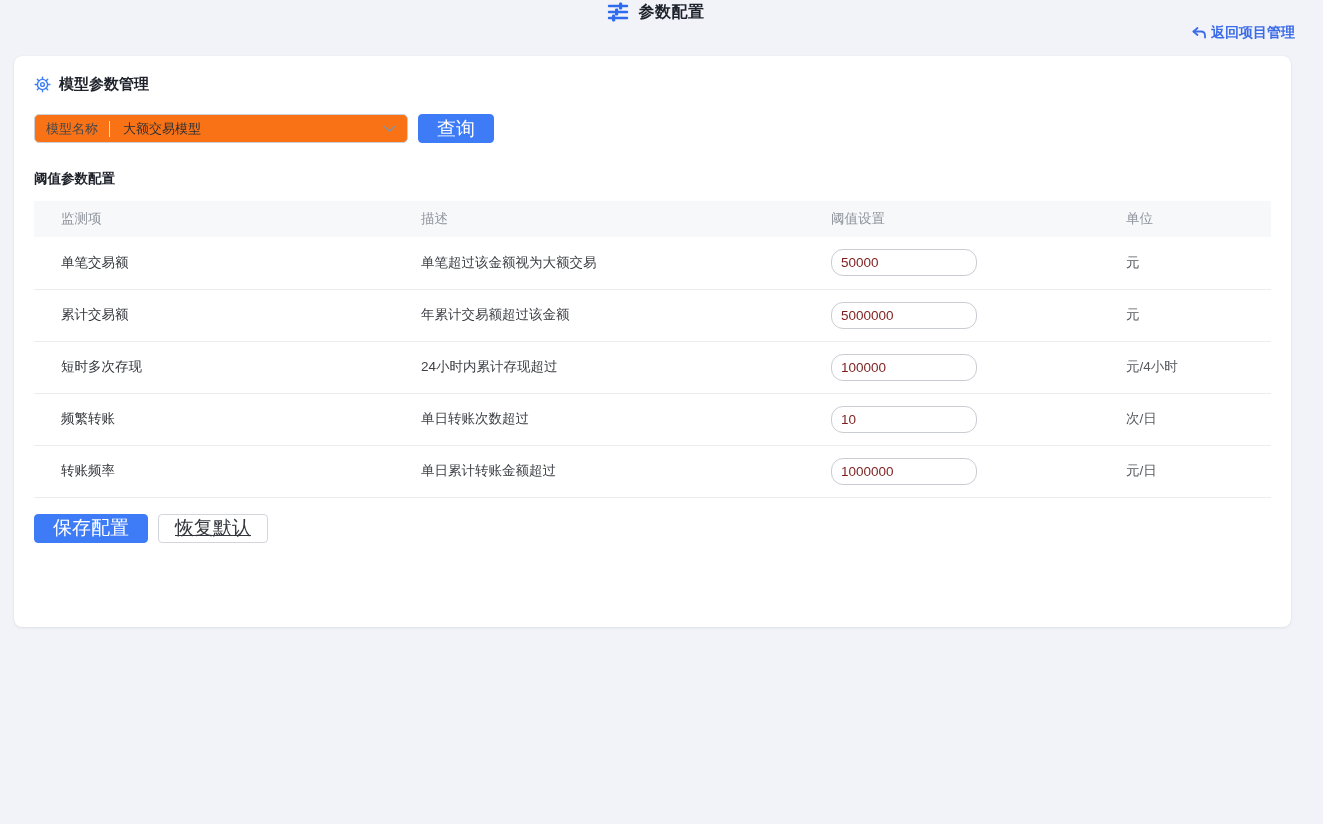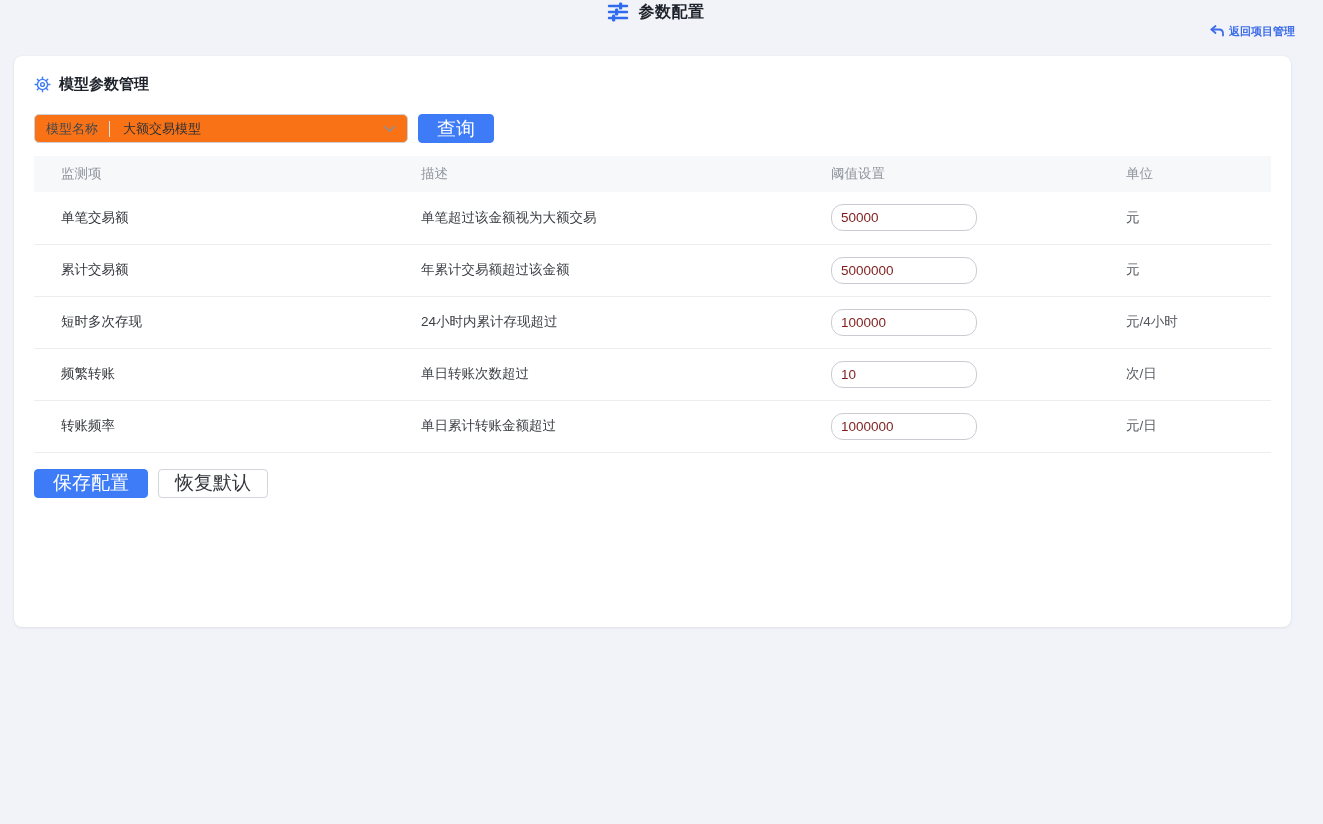--- a/index.html
+++ b/index.html
@@ -16,21 +16,21 @@
     height:52px;
     display:flex; align-items:center;
     padding:0 28px 0 16px;
     flex-direction:column;
   }
   .topbar .left { display:flex; align-items:center; gap:10px; }
   .page-title { font-size:16px; font-weight:bold; color:#1d2129; letter-spacing:0.5px; }
   .back-link {
     margin-left:auto;
     display:flex; align-items:center; gap:4px;
-    color:#3c6ce8; font-size:11px; font-weight:bold;
+    color:#3c6ce8; font-size:14px; font-weight:bold;
     cursor:pointer; text-decoration:none;
   }
 
   
   .card {
     margin:4px 32px 0 14px;
     background:#ffffff;
     border-radius:8px;
     box-shadow:0 1px 3px rgba(30,40,70,0.08), 0 0 1px rgba(30,40,70,0.10);
     padding:19px 20px 44px 20px;
@@ -52,21 +52,21 @@
   .model-select .sel-divider { width:1px; height:16px; background:#e2e4e9; }
   .model-select .sel-value { flex:1; padding-left:13px; color:#2b2e34; }
   .model-select .sel-caret { padding-right:11px; display:flex; align-items:center; }
   .btn {
     height:29px; border-radius:4px; font-size:19px;
     display:inline-flex; align-items:center; justify-content:center;
     cursor:pointer; border:1px solid transparent;
     font-family:inherit;
   }
   .btn-primary { background:#3e7cf7; color:#fff; border-color:#3e7cf7; padding:0 18px; }
-  .btn-plain   { background:#fff; color:#33363c; border-color:#d2d5db; padding:0 16px; }
+  .btn-plain   { background:#fff; color:#33363c; border-color:#d2d5db; padding:0 16px;text-decoration:underline; }
 
   
   .section-title { margin-top:27px; font-size:13.5px; font-weight:bold; color:#1d2129; }
 
   
   table.params {
     margin-top:13px;
     width:1237px;
     border-collapse:collapse;
     table-layout:fixed;
@@ -168,20 +168,21 @@
       <span class="sel-value">大额交易模型</span>
       <span class="sel-caret">
         <svg class="icon-svg" width="13" height="8" viewBox="0 0 13 8">
           <polyline points="1.5,1.5 6.5,6.2 11.5,1.5" fill="none" stroke="#8a8f98" stroke-width="1.6" stroke-linecap="round" stroke-linejoin="round"></polyline>
         </svg>
       </span>
     </div>
     <button class="btn btn-primary">查询</button>
   </div>
 
+  <div class="section-title">阈值参数配置</div>
 
   <table class="params">
     <colgroup>
       <col style="width:387px">
         <col style="width:410px">
         <col style="width:280px">
         <col style="width:160px">
     </colgroup>
     <thead>
       <tr>

